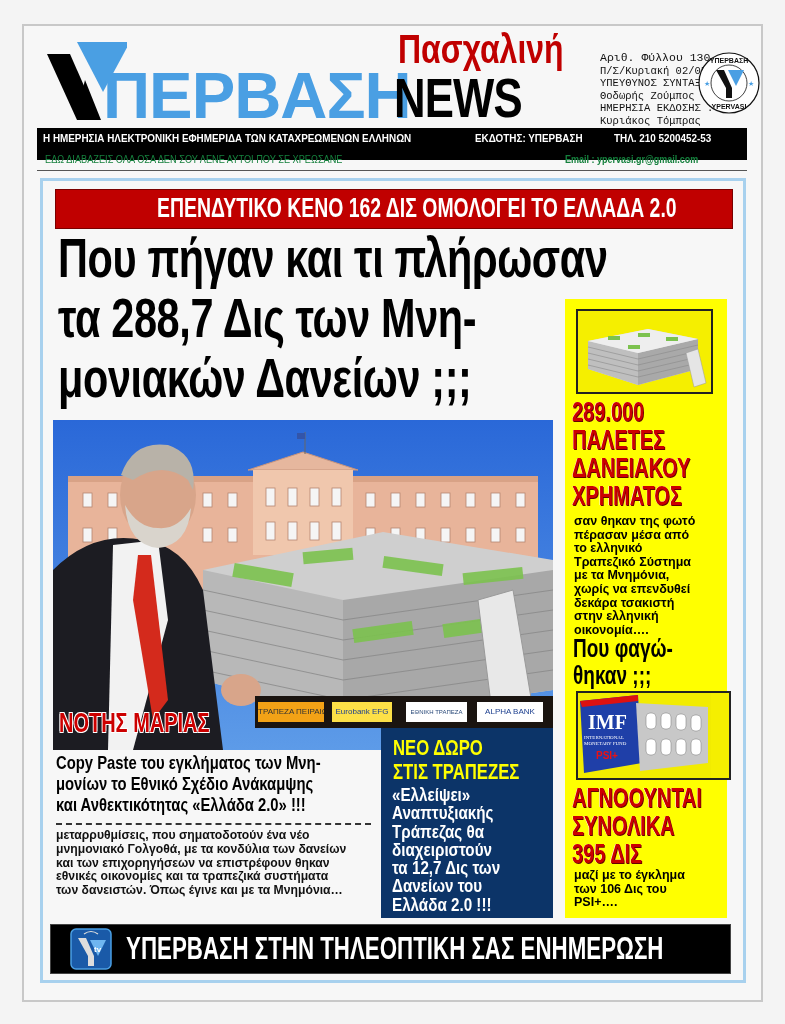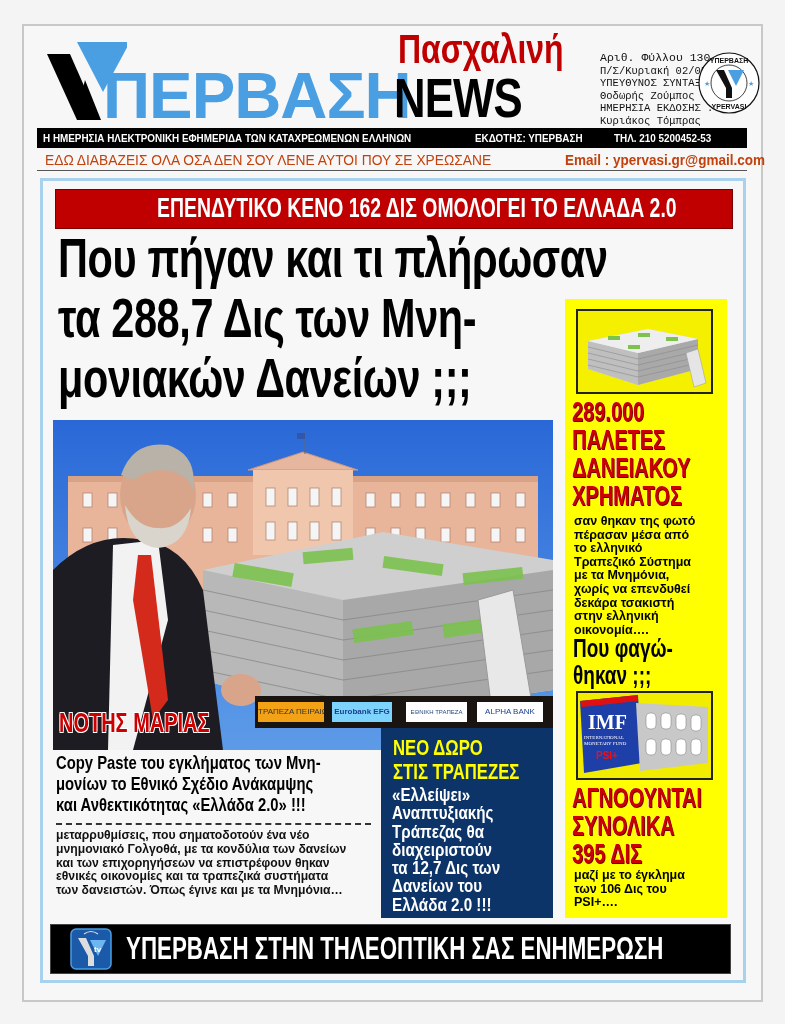--- a/index.html
+++ b/index.html
@@ -30,27 +30,27 @@
   }
   .issue-info {
     left: 552px; top: 52px; font-size: 10.5px; line-height: 12.5px; color: #111;
     font-family: Liberation Mono, monospace;
     margin-left: 48px;
   }
   .issue-info div { white-space: nowrap; }
   .issue-info .big { font-size: 11.5px; }
   .seal { left: 698px; top: 52px; width: 62px; height: 62px; }
   .tagline-bar {
-    left: 37px; top: 128px; width: 710px; height: 20px; background: #000; color: #fff;
+    left: 37px; top: 128px; width: 710px; height: 32px; background: #000; color: #fff;
     font-size: 11.5px; line-height: 20px; font-weight: bold;
   }
   .tagline-bar span { position: absolute; white-space: nowrap; transform: scaleX(0.86); transform-origin: left; }
   .subline {
     left: 37px; top: 150px; width: 710px; height: 20px;
-    border-bottom: 1px solid #555; font-size: 15px; line-height: 20px; color: #c2410c;
+    border-bottom: 1px solid #555; font-size: 10px; line-height: 20px; color: #15803d;
   }
   .subline span { position: absolute; white-space: nowrap; }
   
   .inner-frame {
     left: 40px; top: 178px; width: 706px; height: 805px;
     border: 3px solid #a8d1ee; box-sizing: border-box;
   }
   .red-banner {
     left: 55px; top: 189px; width: 678px; height: 40px; background: #c00000;
     border: 1px solid #7a0000; box-sizing: border-box; color: #fff;
@@ -61,21 +61,21 @@
     left: 58px; top: 228px; width: 700px; color: #000; font-weight: bold;
     font-size: 56px; line-height: 60px; white-space: nowrap;
     transform: scaleX(0.74); transform-origin: left;
   }
   .headline div { letter-spacing: -0.5px; }
   
   .yellow-col {
     left: 565px; top: 299px; width: 162px; height: 619px; background: #ffff00;
   }
   .y-photo1 { left: 576px; top: 309px; width: 137px; height: 85px; border: 2px solid #222; box-sizing: border-box; background: #f5ef00; overflow: hidden; }
-  .y-photo2 { left: 576px; top: 691px; width: 137px; height: 89px; border: 2px solid #222; box-sizing: border-box; background: #f5ef00; overflow: hidden; }
+  .y-photo2 { left: 576px; top: 691px; width: 155px; height: 89px; border: 2px solid #222; box-sizing: border-box; background: #f5ef00; overflow: hidden; }
   .y-red {
     color: #cc0000; font-weight: bold; white-space: nowrap;
     text-shadow: 1px 1px 0 #600, -0.5px 0 0 #fff;
     transform: scaleX(0.74); transform-origin: left;
   }
   .y-red1 { left: 572px; top: 398px; font-size: 27px; line-height: 28px; }
   .y-red2 { left: 572px; top: 784px; font-size: 27px; line-height: 28px; }
   .y-text { color: #000; font-weight: bold; font-size: 12.5px; line-height: 13.6px; }
   .y-text1 { left: 574px; top: 515px; width: 150px; }
   .y-text2 { left: 574px; top: 869px; width: 150px; }
@@ -337,21 +337,21 @@
     <polygon points="60,125 105,120 115,200 80,330 55,330" fill="#f2f2f2"></polygon>
     <polygon points="85,135 98,135 115,280 100,300 80,180" fill="#d42a1c"></polygon>
     <ellipse cx="105" cy="75" rx="38" ry="46" fill="#d8a58a"></ellipse>
     <path d="M68,55 Q80,20 115,25 Q145,35 140,70 L135,60 Q110,40 80,60 Z" fill="#b8b2a8"></path>
     <path d="M72,85 Q75,125 105,128 Q135,125 138,88 Q125,110 105,108 Q85,108 72,85 Z" fill="#d9d4cc"></path>
     <ellipse cx="188" cy="270" rx="20" ry="16" fill="#d8a58a"></ellipse>
   </svg>
 </div>
 <div class="abs bank-strip">
   <div class="bank-logo" style="left:3px; width:66px; background:#f3a216; color:#333;">ΤΡΑΠΕΖΑ ΠΕΙΡΑΙΩΣ</div>
-  <div class="bank-logo" style="left:77px; width:60px; background:#7dd3fc; color:#1c3f8f; font-weight:bold;">Eurobank EFG</div>
+  <div class="bank-logo" style="left:77px; width:60px; background:#fde047; color:#1c3f8f; font-weight:normal;">Eurobank EFG</div>
   <div class="bank-logo" style="left:151px; width:61px; background:#fff; color:#2a4a7a; font-size:6px;">ΕΘΝΙΚΗ ΤΡΑΠΕΖΑ</div>
   <div class="bank-logo" style="left:222px; width:66px; background:#fff; color:#1c3f8f;">ALPHA BANK</div>
 </div>
 <div class="abs photo-name">ΝΟΤΗΣ ΜΑΡΙΑΣ</div>
 
 <div class="abs sub-headline">
   <div>Copy Paste του εγκλήματος των Μνη-</div>
   <div>μονίων το Εθνικό Σχέδιο Ανάκαμψης</div>
   <div>και Ανθεκτικότητας «Ελλάδα 2.0» !!!</div>
 </div>

